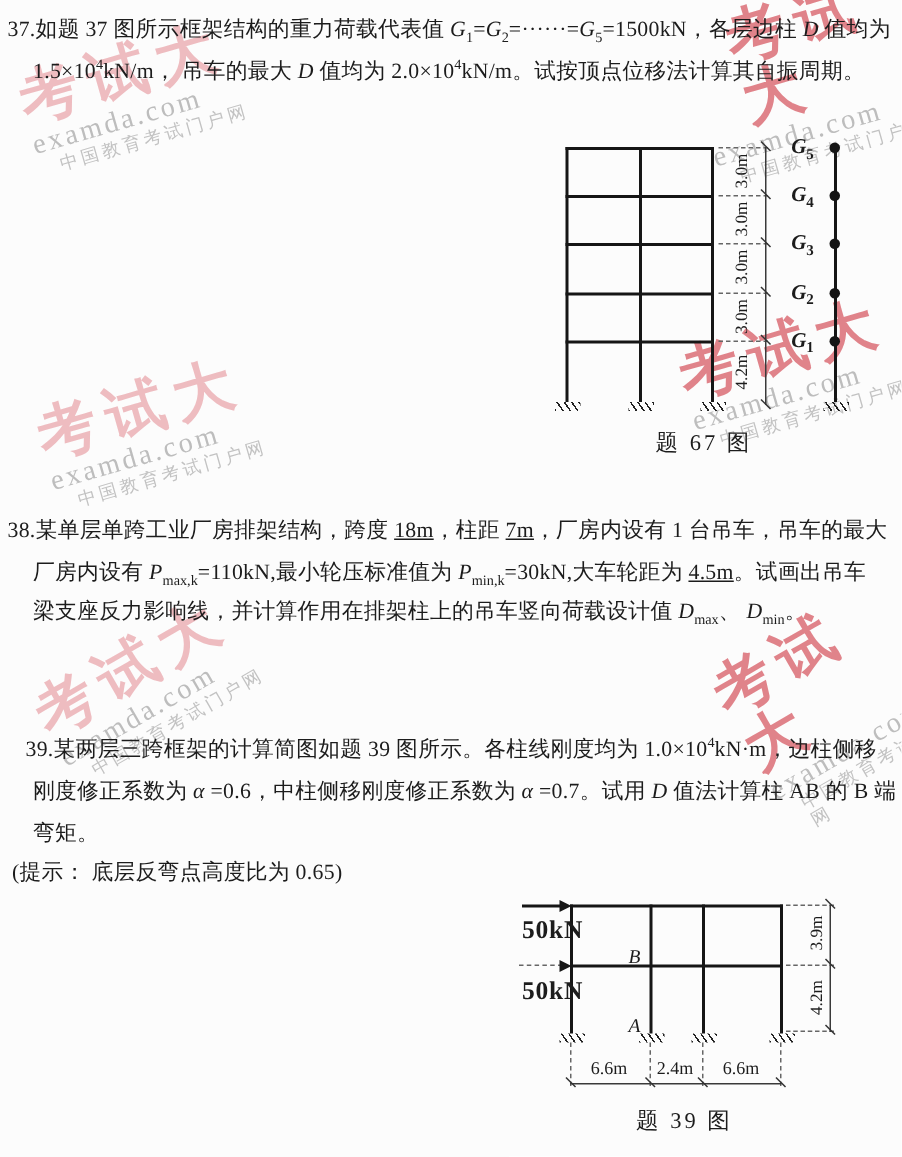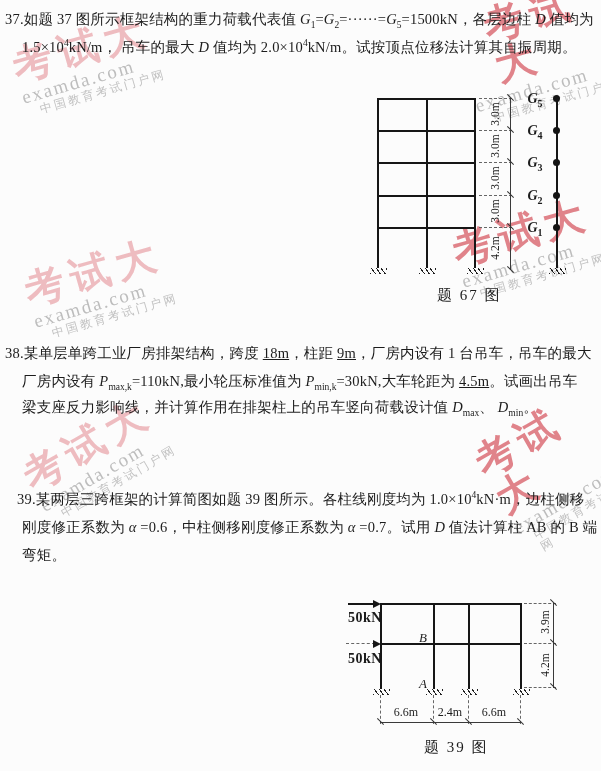--- a/index.html
+++ b/index.html
@@ -20,21 +20,21 @@
          background:repeating-linear-gradient(55deg,#222 0 1px,transparent 1px 4px);}
   .dot{position:absolute;width:7px;height:7px;background:#141414;border-radius:50%;}
   .tick{position:absolute;width:9px;height:1px;background:#333;transform:rotate(45deg);}
   .tri{position:absolute;width:0;height:0;}
   .tri.right{border-top:4px solid transparent;border-bottom:4px solid transparent;border-left:8px solid #161616;}
   .vtext{position:absolute;font-size:11.5px;white-space:nowrap;transform:rotate(-90deg);text-align:center;}
   .mass{position:absolute;font-size:14px;font-weight:bold;width:26px;text-align:center;}
   .mass span{font-style:italic;}
   .mass sub{font-size:10px;}
   .node{position:absolute;font-size:13px;font-style:italic;}
-  .load{position:absolute;font-size:14px;font-weight:bold;letter-spacing:.5px;}
+  .load{position:absolute;font-size:17px;font-weight:bold;letter-spacing:.5px;}
   .span-lab{position:absolute;font-size:12px;width:40px;text-align:center;}
   .caption{position:absolute;font-size:15px;letter-spacing:2px;}
   
   .wm{position:absolute;transform:rotate(-16deg);transform-origin:left top;pointer-events:none;line-height:1.05;}
   .wm .brand{font-weight:bold;font-size:40px;letter-spacing:7px;color:rgba(206,57,68,.62);display:block;}
   .wm .site{display:block;font-size:19px;letter-spacing:2px;color:#bdbdbd;}
   .wm .tagline{display:block;font-size:12px;letter-spacing:2.5px;color:#c2c2c2;margin-left:14px;}
   .wm.faint .brand{color:rgba(222,110,120,.45);}
   .wm.steep{transform:rotate(-30deg);}
 </style>
@@ -121,27 +121,28 @@
     <div class="dot" style="left:193px;top:134px;"></div>
     <div class="mass" style="left:162px;top:1px;"><span style="font-style: italic;">G</span><sub>5</sub></div>
     <div class="mass" style="left:162px;top:33px;"><span style="font-style: italic;">G</span><sub>4</sub></div>
     <div class="mass" style="left:162px;top:65px;"><span style="font-style: italic;">G</span><sub>3</sub></div>
     <div class="mass" style="left:162px;top:98px;"><span style="font-style: italic;">G</span><sub>2</sub></div>
     <div class="mass" style="left:162px;top:130px;"><span style="font-style: italic;">G</span><sub>1</sub></div>
     <div class="hatch" style="left:189px;top:178px;"></div>
   </div>
   <div class="caption" style="left:437px;top:286px;">题 67 图</div>
 
-  <div class="tl" style="left:5px;top:344px;"><span>38.某单层单跨工业厂房排架结构，跨度 </span><span style="text-decoration: underline;">18m</span><span>，柱距 </span><span style="text-decoration: underline;">9m</span><span>，厂房内设有 1 台吊车，吊车的最大</span></div>
+  <div class="tl" style="left:5px;top:344px;"><span>38.某单层单跨工业厂房排架结构，跨度 </span><span style="text-decoration: underline;">18m</span><span>，柱距 </span><span style="text-decoration: underline;">7m</span><span>，厂房内设有 1 台吊车，吊车的最大</span></div>
   <div class="tl" style="left:22px;top:372px;"><span>厂房内设有 </span><span style="font-style: italic;">P</span><sub>max,k</sub><span>=110kN,最小轮压标准值为 </span><span style="font-style: italic;">P</span><sub>min,k</sub><span>=30kN,大车轮距为 </span><span style="text-decoration: underline;">4.5m</span><span>。试画出吊车</span></div>
   <div class="tl" style="left:22px;top:398px;"><span>梁支座反力影响线，并计算作用在排架柱上的吊车竖向荷载设计值 </span><span style="font-style: italic;">D</span><sub>max</sub><span>、 </span><span style="font-style: italic;">D</span><sub>min</sub><span>。</span></div>
 
   <div class="tl" style="left:5px;top:490px;margin-left:12px;"><span>39.某两层三跨框架的计算简图如题 39 图所示。各柱线刚度均为 1.0×10</span><sup>4</sup><span>kN·m，边柱侧移</span></div>
   <div class="tl" style="left:22px;top:518px;"><span>刚度修正系数为 </span><span style="font-style: italic;">α</span><span> =0.6，中柱侧移刚度修正系数为 </span><span style="font-style: italic;">α</span><span> =0.7。试用 </span><span style="font-style: italic;">D</span><span> 值法计算柱 AB 的 B 端</span></div>
   <div class="tl" style="left:22px;top:546px;"><span>弯矩。</span></div>
+  <div class="tl" style="left:8px;top:572px;"><span>(提示： 底层反弯点高度比为 0.65)</span></div>
 
   <div class="fig" style="left:340px;top:595px;width:255px;height:175px;">
 
     <div class="v" style="left:40px;top:8px;height:86px;"></div>
     <div class="v" style="left:93px;top:8px;height:86px;"></div>
     <div class="v" style="left:128px;top:8px;height:86px;"></div>
     <div class="v" style="left:180px;top:8px;height:86px;"></div>
 
     <div class="h" style="left:40px;top:8px;width:142px;"></div>
     <div class="h" style="left:40px;top:48px;width:142px;"></div>

